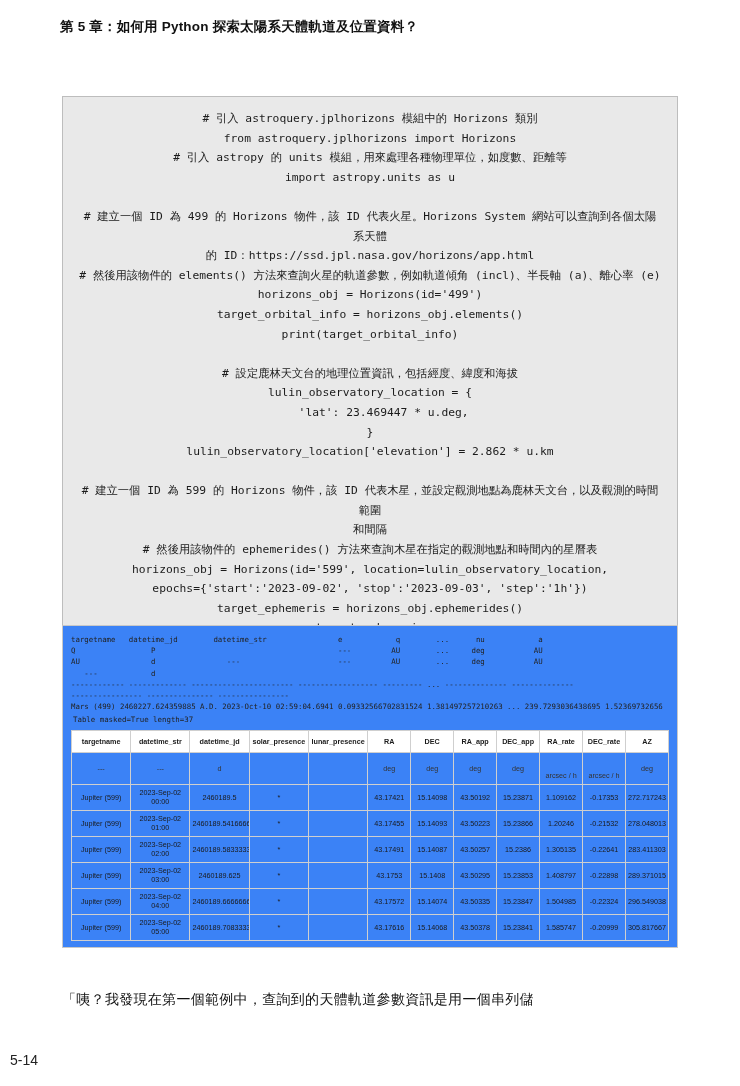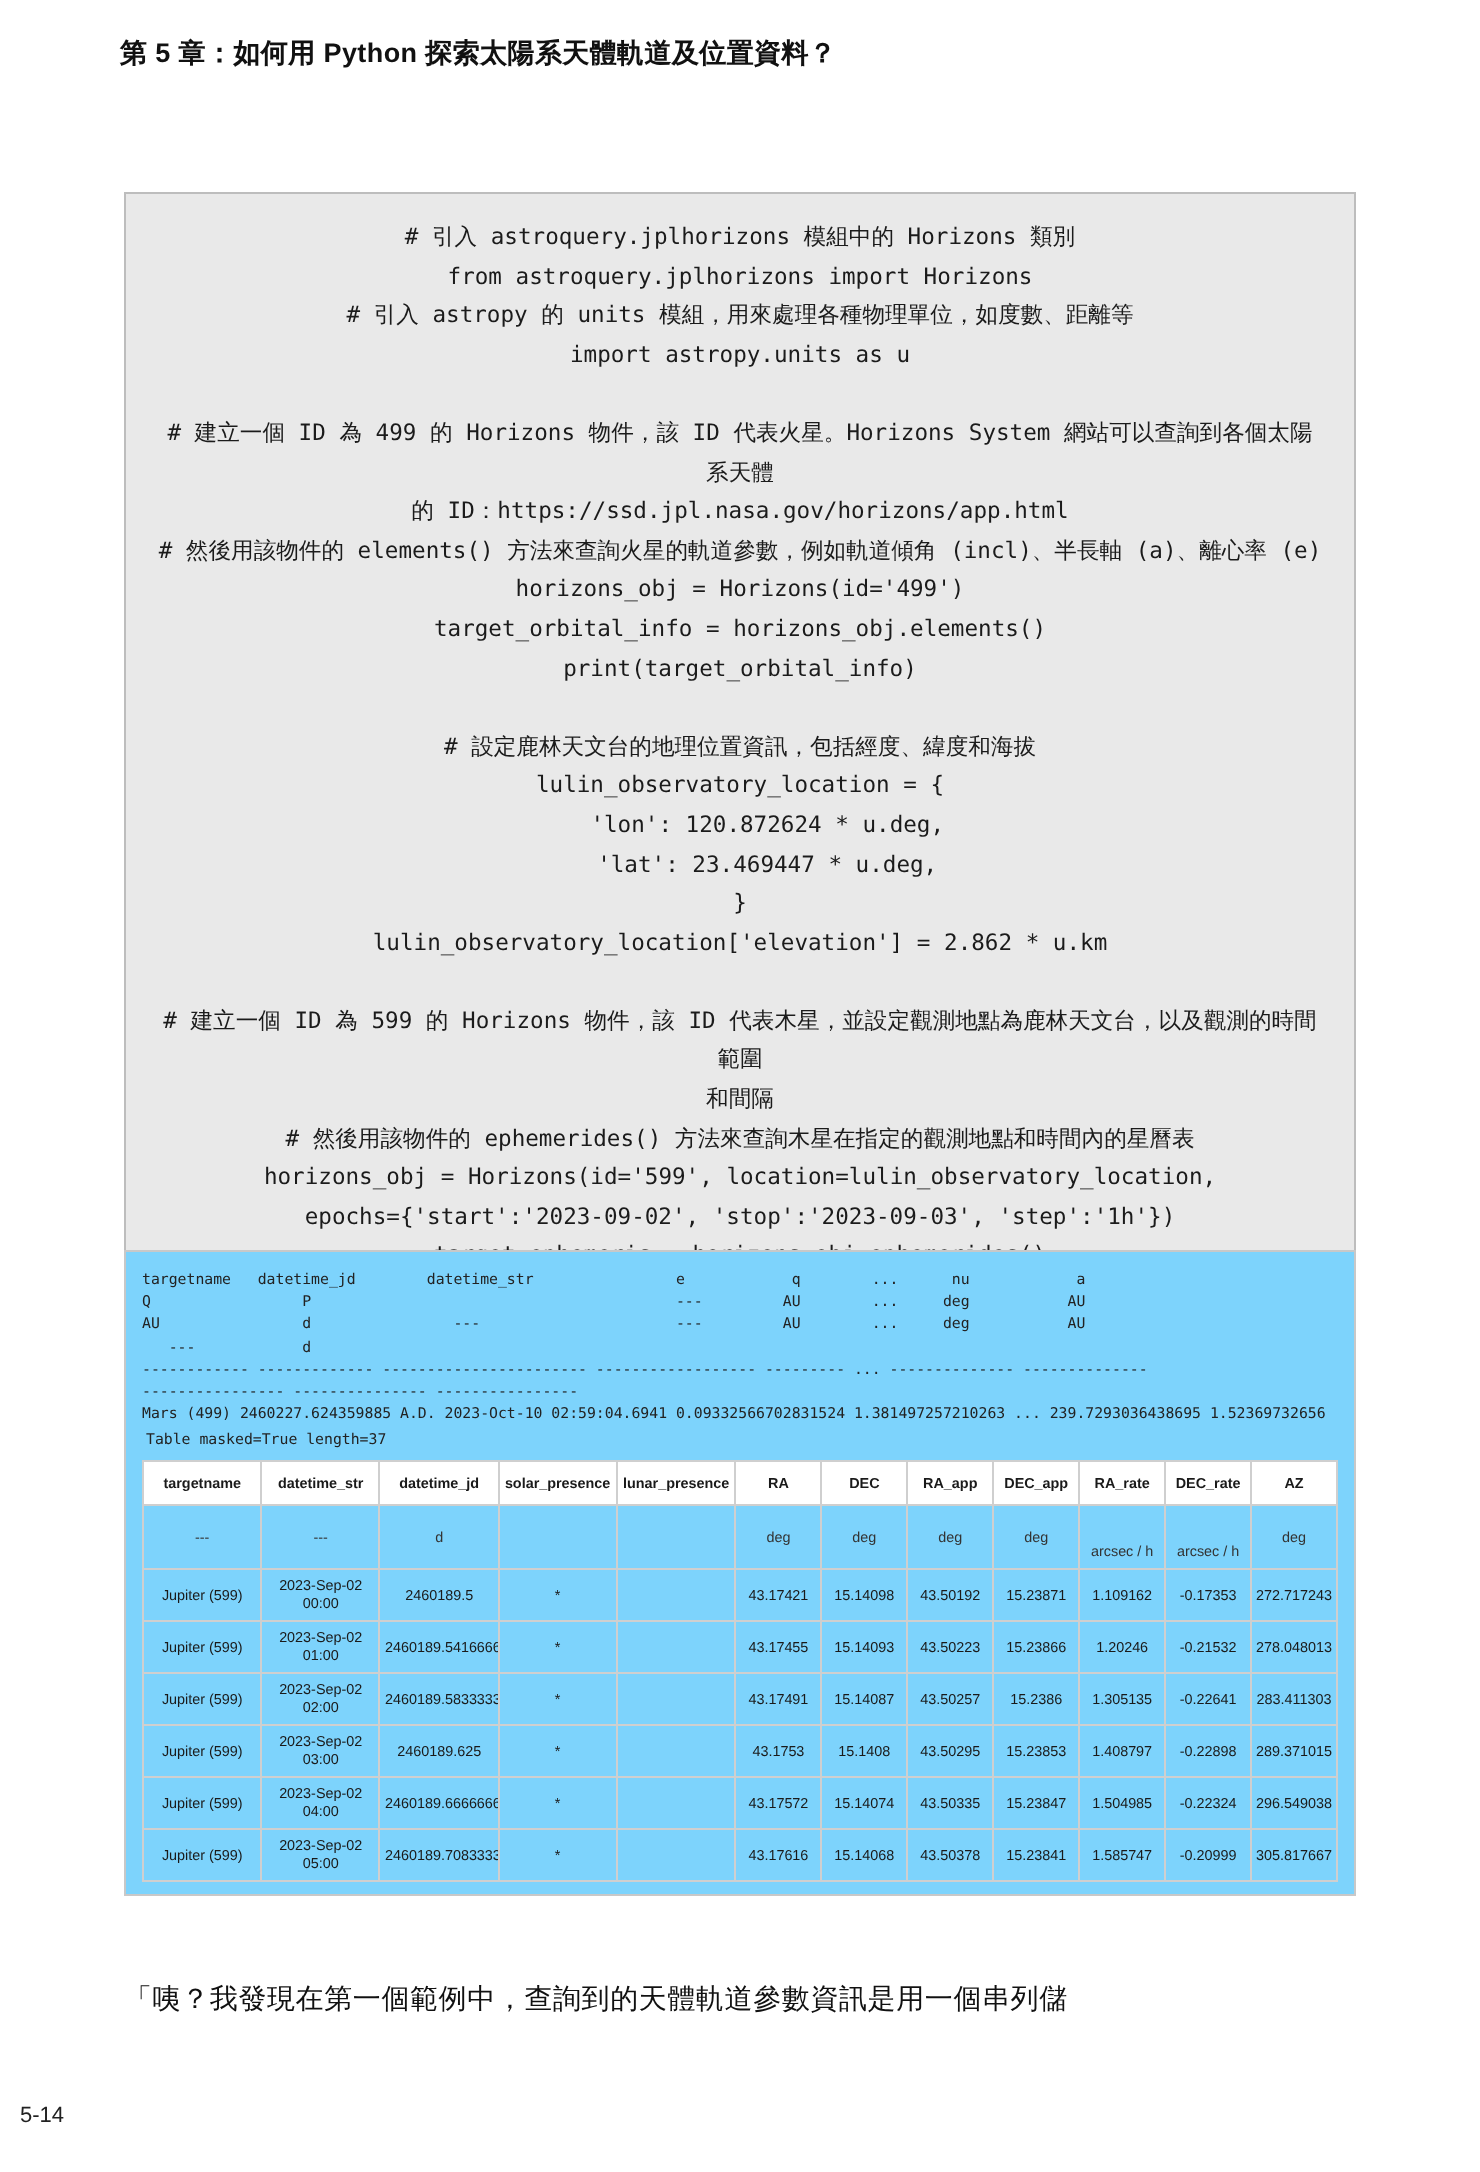--- a/index.html
+++ b/index.html
@@ -48,21 +48,21 @@
     color: #1b1b1b;
     white-space: pre-wrap;
     word-break: break-word;
     min-height: 19.6px;
   }
   .output-block {
     position: absolute;
     left: 62px;
     top: 625px;
     width: 616px;
-    background: #7dd3fc;
+    background: #3b82f6;
     border: 1px solid #c8c8c8;
     padding: 8px 8px 6px 8px;
   }
   .mono-out {
     font-family: "DejaVu Sans Mono", monospace;
     font-size: 7.4px;
     line-height: 11.2px;
     color: #222;
     white-space: pre;
     overflow: hidden;
@@ -114,21 +114,21 @@
     width: 630px;
     font-size: 14px;
     line-height: 22px;
     color: #111;
     letter-spacing: 0.3px;
   }
   .page-number {
     position: absolute;
     left: 10px;
     top: 1052px;
-    font-size: 11px;
+    font-size: 14px;
     color: #222;
     font-family: "Liberation Sans", sans-serif;
   }
   .col-narrow { width: 7.2%; }
 </style>
 </head>
 <body>
 
 <div class="page">
 
@@ -142,21 +142,20 @@
     <div class="code-line"></div>
     <div class="code-line"># 建立一個 ID 為 499 的 Horizons 物件，該 ID 代表火星。Horizons System 網站可以查詢到各個太陽系天體</div>
     <div class="code-line">的 ID：https://ssd.jpl.nasa.gov/horizons/app.html</div>
     <div class="code-line"># 然後用該物件的 elements() 方法來查詢火星的軌道參數，例如軌道傾角 (incl)、半長軸 (a)、離心率 (e)</div>
     <div class="code-line">horizons_obj = Horizons(id='499')</div>
     <div class="code-line">target_orbital_info = horizons_obj.elements()</div>
     <div class="code-line">print(target_orbital_info)</div>
     <div class="code-line"></div>
     <div class="code-line"># 設定鹿林天文台的地理位置資訊，包括經度、緯度和海拔</div>
     <div class="code-line">lulin_observatory_location = {</div>
-    <div class="code-line">    'lon': 120.872624 * u.deg,</div>
     <div class="code-line">    'lat': 23.469447 * u.deg,</div>
     <div class="code-line">}</div>
     <div class="code-line">lulin_observatory_location['elevation'] = 2.862 * u.km</div>
     <div class="code-line"></div>
     <div class="code-line"># 建立一個 ID 為 599 的 Horizons 物件，該 ID 代表木星，並設定觀測地點為鹿林天文台，以及觀測的時間範圍</div>
     <div class="code-line">和間隔</div>
     <div class="code-line"># 然後用該物件的 ephemerides() 方法來查詢木星在指定的觀測地點和時間內的星曆表</div>
     <div class="code-line">horizons_obj = Horizons(id='599', location=lulin_observatory_location,</div>
     <div class="code-line">epochs={'start':'2023-09-02', 'stop':'2023-09-03', 'step':'1h'})</div>
     <div class="code-line">target_ephemeris = horizons_obj.ephemerides()</div>

